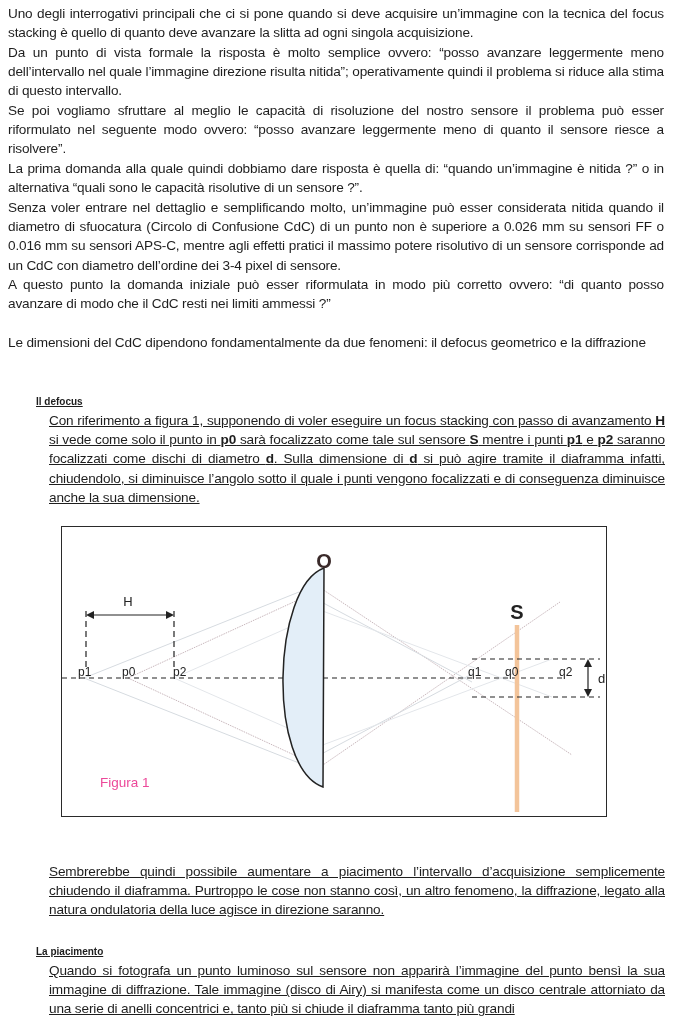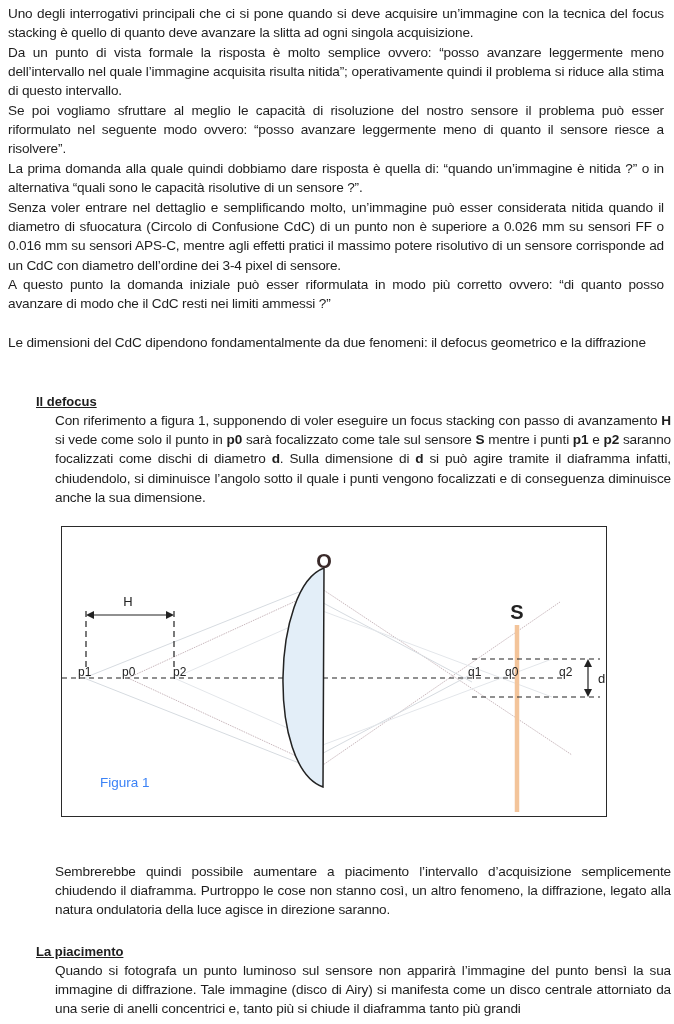--- a/index.html
+++ b/index.html
@@ -1,35 +1,35 @@
 <!DOCTYPE html>
 <html><head>
 <meta charset="utf-8">
 <style>
   html, body { margin: 0; padding: 0; background: #ffffff; }
   body { width: 674px; height: 1024px; overflow: hidden; position: relative;
          font-family: "Liberation Sans", sans-serif; color: #1e1e1e; }
   .page { position: absolute; left: 0; top: 0; width: 674px; height: 916px; }
   .para { position: absolute; left: 8px; width: 656px; font-size: 13.6px; line-height: 19.2px;
           text-align: justify; margin: 0; letter-spacing: -0.15px; }
-  .indent { left: 55px; width: 616px; }
-  .heading { position: absolute; left: 8px; font-size: 13px; line-height: 19px; text-decoration: underline; margin: 0; padding-left: 28px; }
+  .indent { left: 49px; width: 616px; text-decoration: underline; }
+  .heading { position: absolute; left: 8px; font-size: 10px; line-height: 19px; text-decoration: underline; margin: 0; padding-left: 28px; }
   b { font-weight: bold; }
   .figure { position: absolute; left: 61px; top: 526px; width: 546px; height: 291px;
             border: 1.5px solid #2a2a2a; box-sizing: border-box; background: #fff; }
   .figure svg { position: absolute; left: 0; top: 0; }
-  .fig-caption { position: absolute; left: 38px; top: 248px; font-size: 13.5px; color: #3b82f6; }
+  .fig-caption { position: absolute; left: 38px; top: 248px; font-size: 13.5px; color: #ec4899; }
 </style>
 </head>
 <body>
 
 <div class="page">
 
   <p class="para" style="top:4px;">Uno degli interrogativi principali che ci si pone quando si deve acquisire un’immagine con la tecnica del focus stacking è quello di quanto deve avanzare la slitta ad ogni singola acquisizione.</p>
-  <p class="para" style="top:43px;">Da un punto di vista formale la risposta è molto semplice ovvero: “posso avanzare leggermente meno dell’intervallo nel quale l’immagine acquisita risulta nitida”; operativamente quindi il problema si riduce alla stima di questo intervallo.</p>
+  <p class="para" style="top:43px;">Da un punto di vista formale la risposta è molto semplice ovvero: “posso avanzare leggermente meno dell’intervallo nel quale l’immagine direzione risulta nitida”; operativamente quindi il problema si riduce alla stima di questo intervallo.</p>
   <p class="para" style="top:159px;">La prima domanda alla quale quindi dobbiamo dare risposta è quella di: “quando  un’immagine è nitida ?” o in alternativa “quali sono le capacità risolutive di un sensore ?”.</p>
   <p class="para" style="top:101px;">Se poi vogliamo sfruttare al meglio le capacità di risoluzione del nostro sensore il problema può esser riformulato nel seguente modo ovvero: “posso avanzare leggermente meno di quanto il sensore riesce a risolvere”.</p>
   <p class="para" style="top:198px;">Senza voler entrare nel dettaglio e semplificando molto, un’immagine può esser considerata nitida quando il diametro di sfuocatura (Circolo di Confusione CdC) di un punto non è superiore a 0.026 mm su sensori FF o 0.016 mm su sensori APS-C, mentre agli effetti pratici il massimo potere risolutivo di un sensore  corrisponde ad un CdC con diametro dell’ordine dei 3-4 pixel di sensore.</p>
   <p class="para" style="top:275px;">A questo punto la domanda iniziale può esser riformulata in modo più corretto ovvero: “di quanto posso avanzare di modo che  il CdC resti nei limiti ammessi ?”</p>
   <p class="para" style="top:333px;">Le dimensioni del CdC dipendono fondamentalmente da due fenomeni: il defocus geometrico e la diffrazione</p>
 
   <h3 class="heading" style="top:392px;">Il defocus</h3>
 
   <p class="para indent" style="top:411px;"><span>Con riferimento a figura 1, supponendo di voler eseguire un focus stacking con passo di avanzamento </span><b>H</b><span> si vede come solo il punto in </span><b>p0</b><span> sarà focalizzato come tale sul sensore </span><b>S</b><span> mentre i punti </span><b>p1</b><span> e </span><b>p2</b><span> saranno focalizzati come dischi di diametro </span><b>d</b><span>. Sulla dimensione di </span><b>d</b><span> si può agire tramite il diaframma infatti, chiudendolo, si diminuisce l’angolo sotto il quale i punti vengono focalizzati e di conseguenza diminuisce anche la sua dimensione.</span></p>
 

